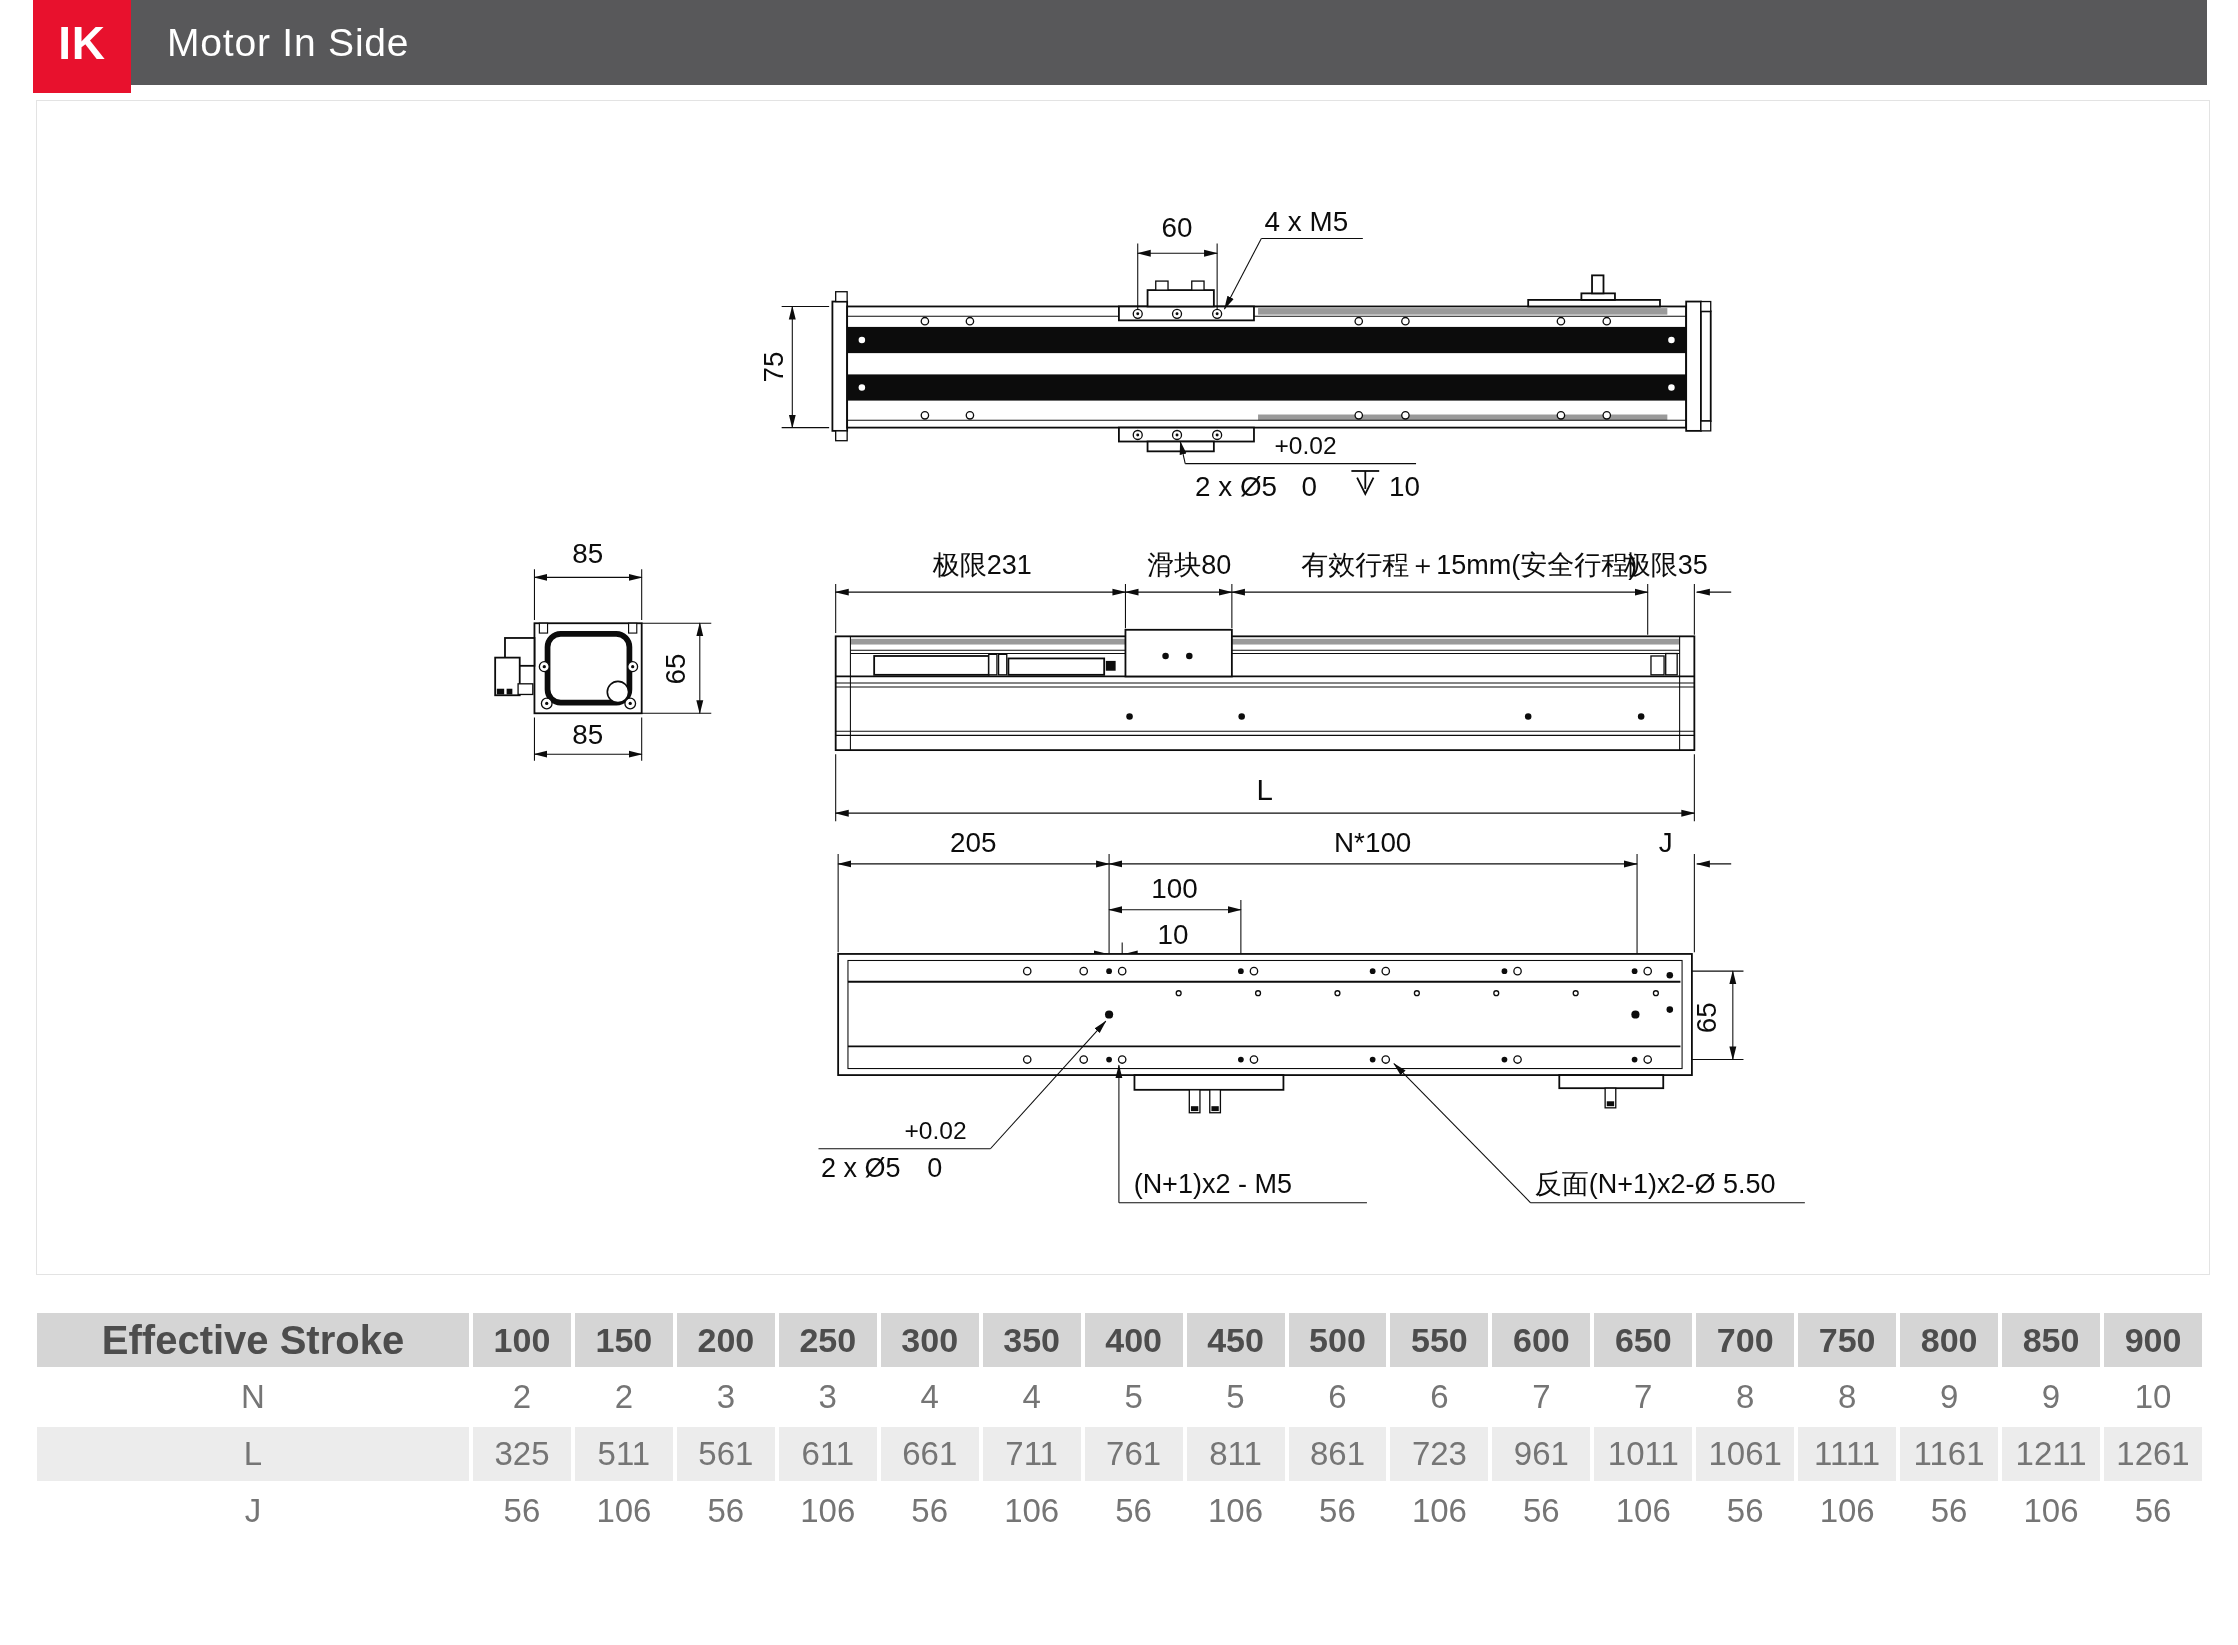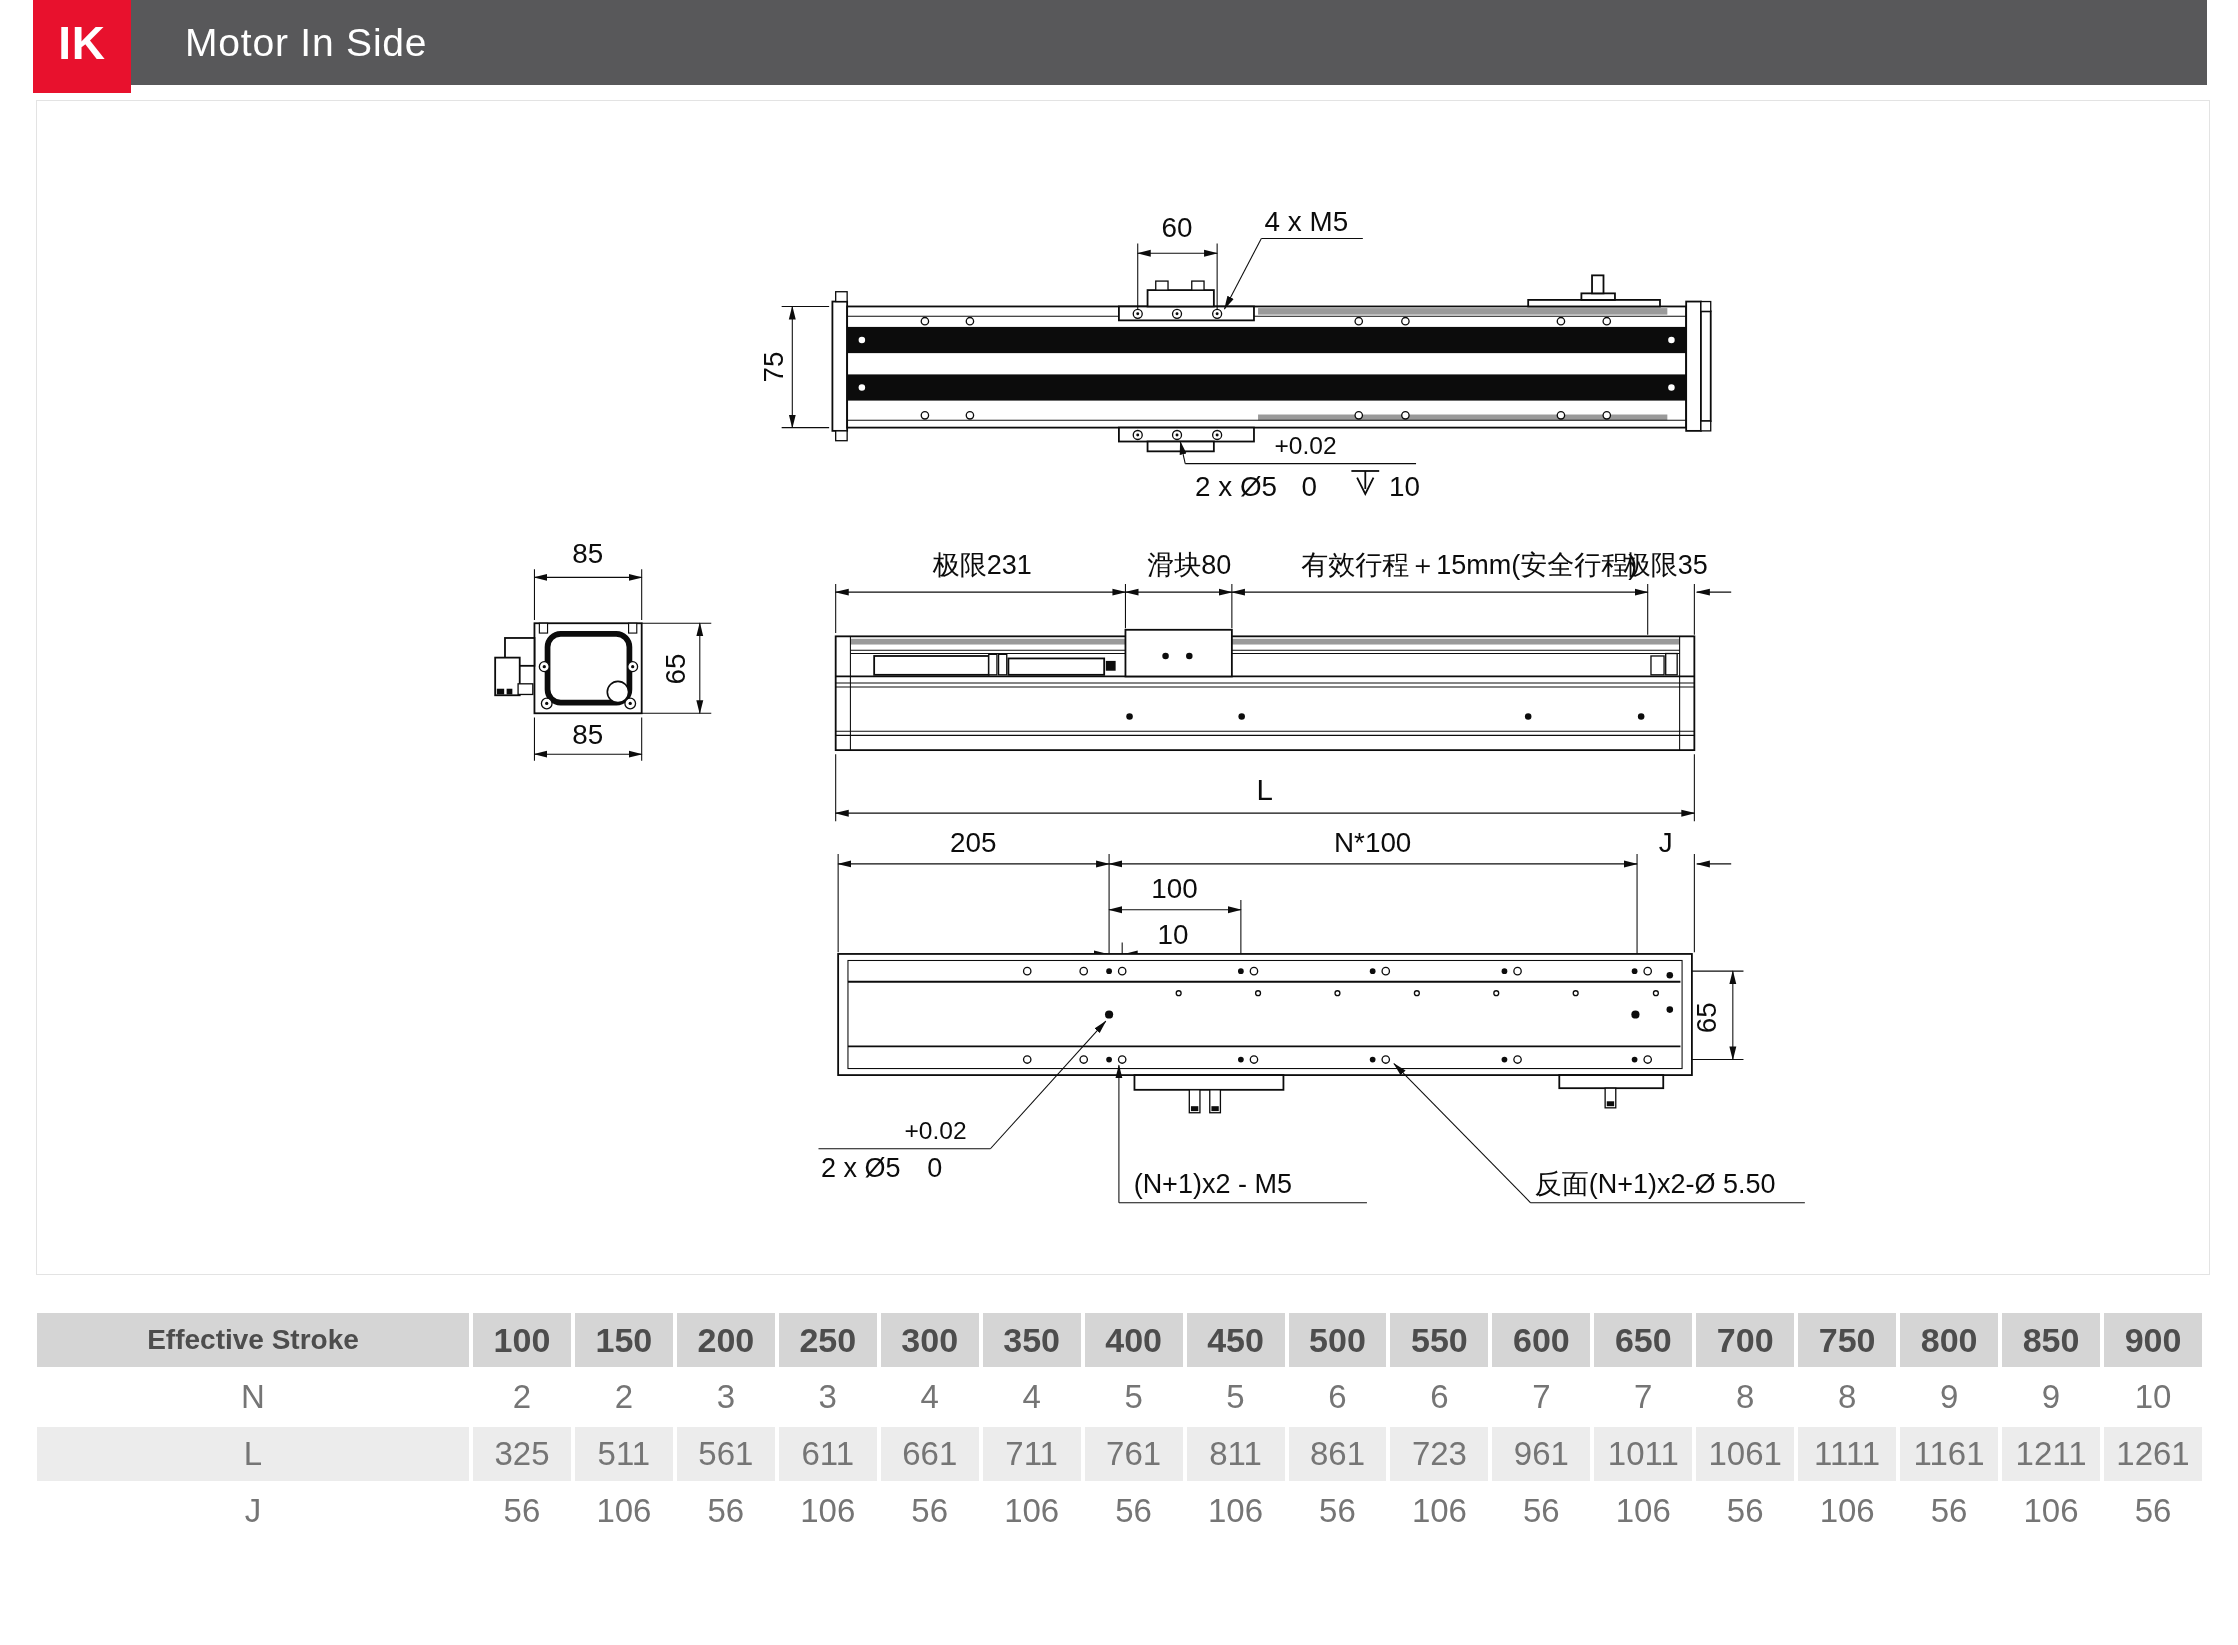--- a/index.html
+++ b/index.html
@@ -1,20 +1,20 @@
 <!DOCTYPE html>
 <html style="font-size:13px"><head>
 <meta charset="utf-8">
 <style>
   html,body{margin:0;padding:0;background:#fff;}
   body{width:2239px;height:1646px;position:relative;font-family:"Liberation Sans","DejaVu Sans",sans-serif;}
   .page{position:absolute;inset:0;background:#fff;}
 
   
-  .hdr{position:absolute;left:33px;top:0;width:2174px;height:85px;background:#58585a;display:flex;align-items:center;gap:18px;}
+  .hdr{position:absolute;left:33px;top:0;width:2174px;height:85px;background:#58585a;display:flex;align-items:center;}
   .logo{width:98px;height:100px;background:#e8112d;display:flex;align-items:center;justify-content:center;
         color:#fff;font-size:46px;font-weight:700;letter-spacing:0.8px;}
   .title{color:#fff;font-size:39px;font-weight:500;margin-left:36px;letter-spacing:0.8px;}
 
   
   .canvas{position:absolute;left:36px;top:100px;width:2172px;height:1173px;border:0.8px solid #e3e3e3;background:#fff;}
   svg text{font-family:"Liberation Sans","DejaVu Sans",sans-serif;fill:#0c0c0c;}
   .ln{stroke:#0c0c0c;stroke-width:2.2;fill:none;}
   .lnw{stroke:#0c0c0c;stroke-width:2.2;fill:#fff;}
   .thin{stroke:#0c0c0c;stroke-width:1.3;fill:none;}
@@ -24,21 +24,21 @@
   .t34{font-size:34px;}
   .t33{font-size:33px;}
   .t30{font-size:30px;}
   .t36{font-size:36px;}
 
   
   .spec{position:absolute;left:33px;top:1310px;width:2173px;border-collapse:separate;border-spacing:4.1px 3.3px;table-layout:fixed;}
   .spec th,.spec td{height:54px;text-align:center;vertical-align:middle;padding:0;}
   .spec col.c0{width:432px;}
   .spec thead th{background:#d5d5d5;color:#4d4d4d;font-size:34px;font-weight:700;}
-  .spec thead th.lblcell{font-size:28px;margin-top:48px;}
+  .spec thead th.lblcell{font-size:40px;margin-top:48px;}
   .spec td{font-size:33px;color:#757575;font-weight:400;background:#fff;}
   .spec tr.g td{background:#ececec;}
 </style>
 </head>
 <body>
 
 <div class="page">
 
   <div class="hdr">
     <div class="logo">

